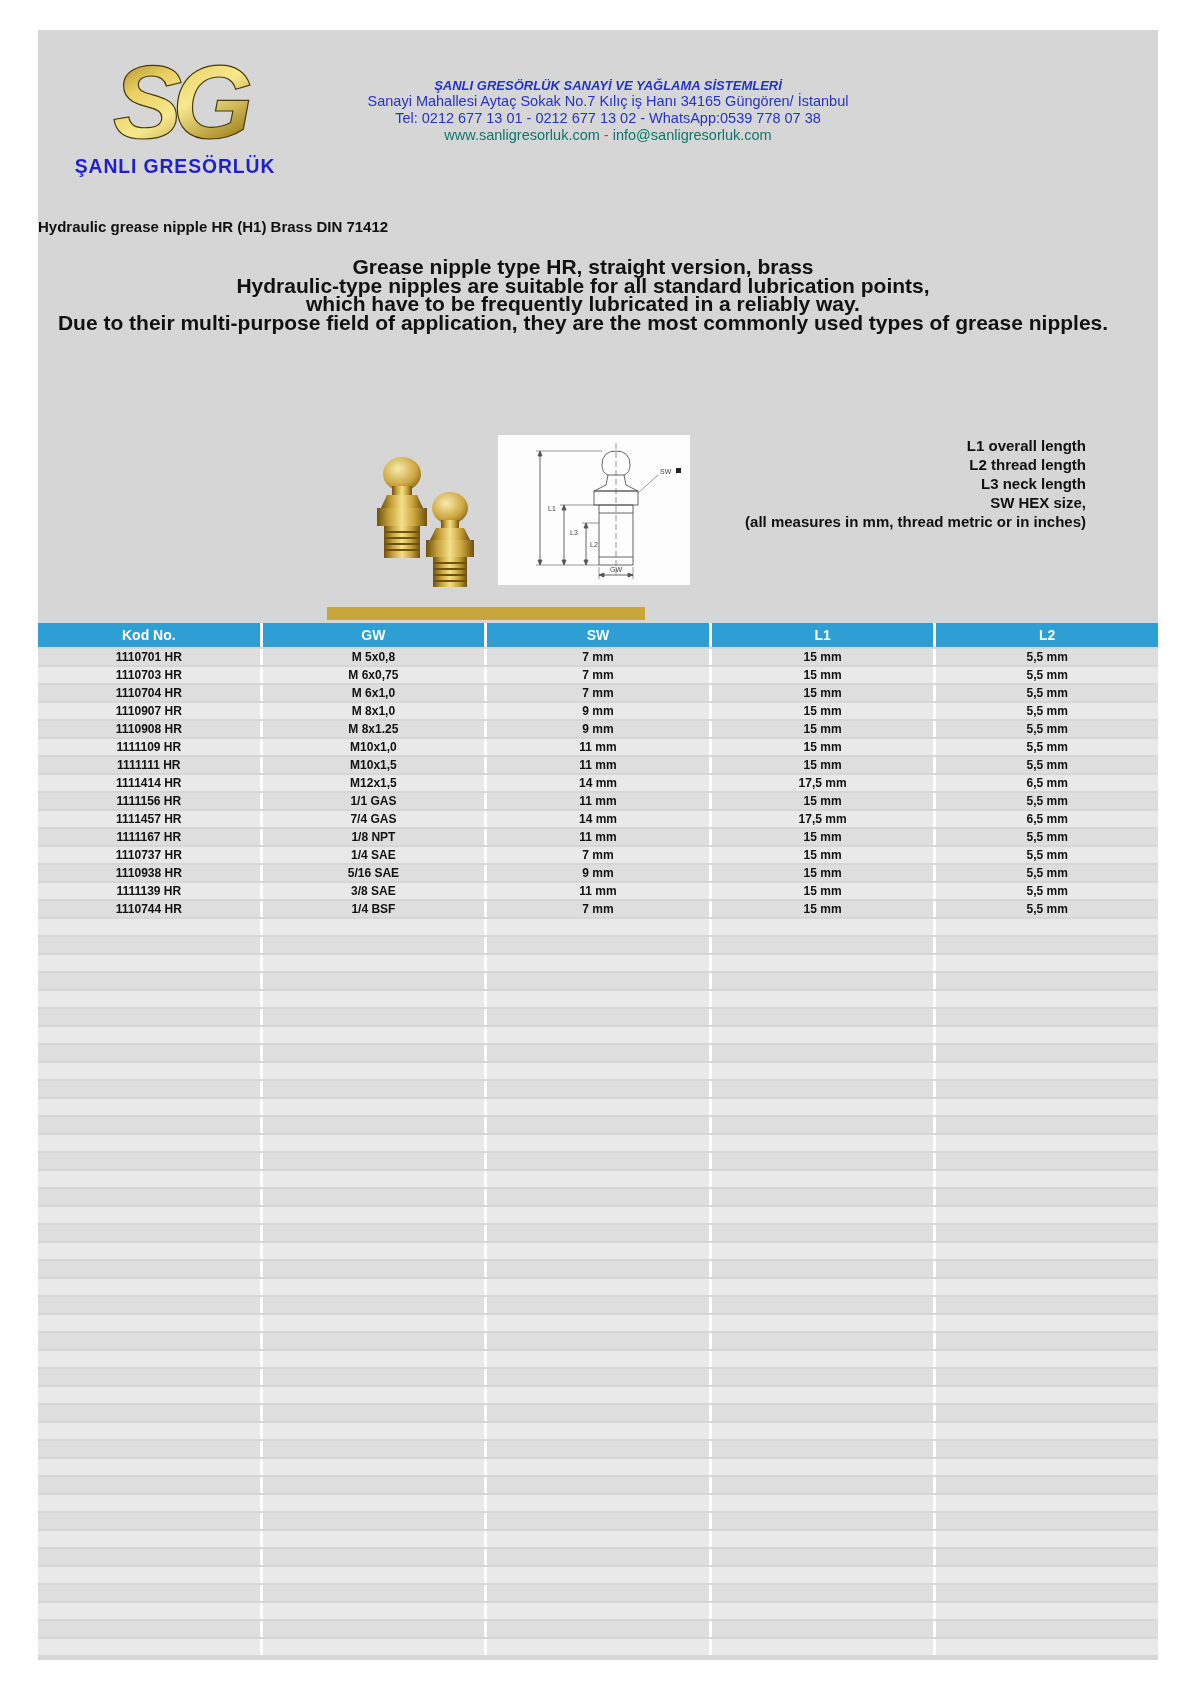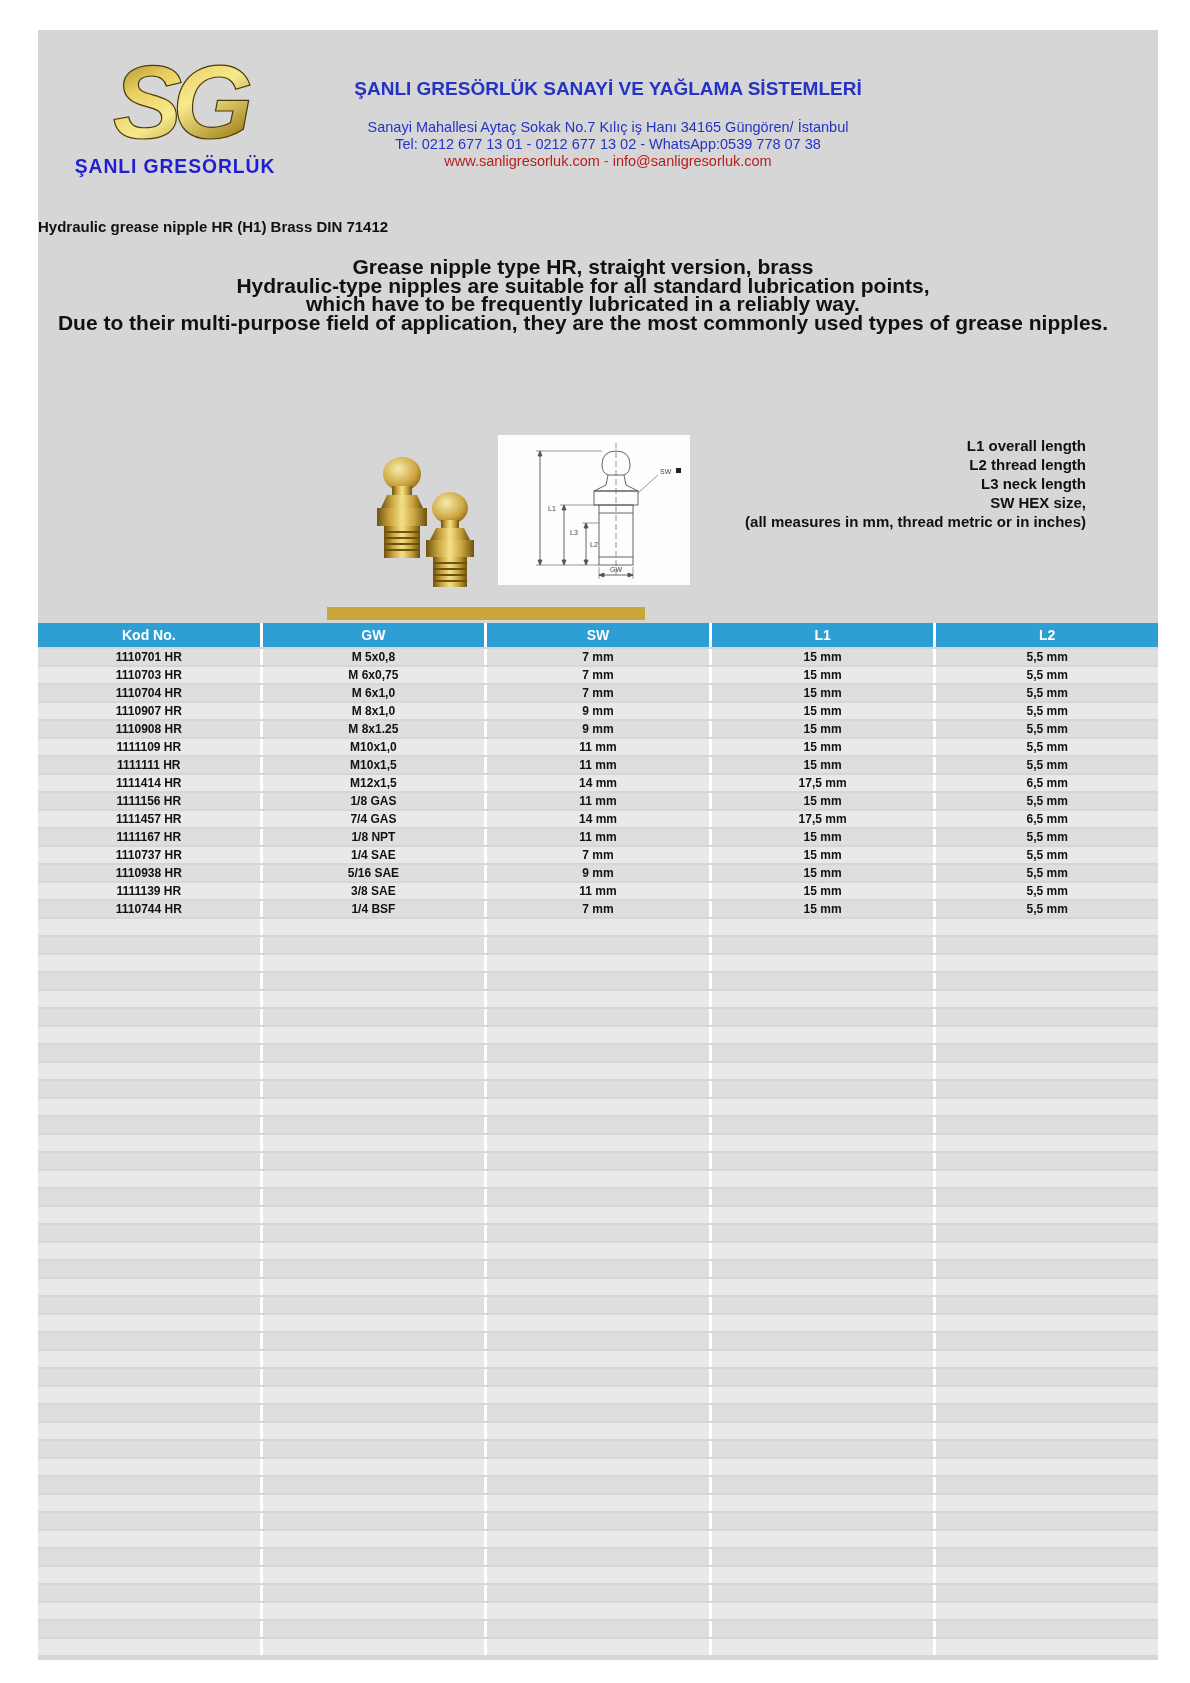--- a/index.html
+++ b/index.html
@@ -13,24 +13,24 @@
   
   .logo { position:absolute; left:22px; top:22px; width:230px; }
   .logo svg { display:block; }
   .logo-label { margin-top:2px; text-align:center; color:#1f1fd0;
     font-weight:bold; font-size:21px; letter-spacing:1px;
     transform:scaleX(0.92); transform-origin:center; }
 
   
   .company-block { position:absolute; left:285px; top:48px; width:570px;
     text-align:center; color:#2533c4; }
-  .company-name { font-size:19px; font-weight:bold; margin-bottom:19px; }
+  .company-name { font-size:13px; font-weight:bold; margin-bottom:0;font-style:italic; }
   .company-address, .company-phone { font-size:14.5px; line-height:17px; }
   .company-contact { font-size:14.5px; line-height:17px; color:#e53222; }
-  .company-contact .link { color:#b91c1c; text-decoration:none; cursor:pointer; }
+  .company-contact .link { color:#0f766e; text-decoration:none; cursor:pointer; }
 
   
   .product-title { position:absolute; left:0; top:188px; width:1045px;
     font-size:15px; font-weight:bold; color:#111; }
   .product-desc { position:absolute; left:0; top:228px; width:1090px;
     text-align:center; font-size:21px; font-weight:bold; color:#111;
     line-height:18.5px; }
 
   
   .photo { position:absolute; left:322px; top:420px; }
@@ -247,21 +247,21 @@
       </div>
       <div class="trow even">
         <div class="cell">1111414 HR</div>
         <div class="cell">M12x1,5</div>
         <div class="cell">14 mm</div>
         <div class="cell">17,5 mm</div>
         <div class="cell">6,5 mm</div>
       </div>
       <div class="trow odd">
         <div class="cell">1111156 HR</div>
-        <div class="cell">1/8 GAS</div>
+        <div class="cell">1/1 GAS</div>
         <div class="cell">11 mm</div>
         <div class="cell">15 mm</div>
         <div class="cell">5,5 mm</div>
       </div>
       <div class="trow even">
         <div class="cell">1111457 HR</div>
         <div class="cell">7/4 GAS</div>
         <div class="cell">14 mm</div>
         <div class="cell">17,5 mm</div>
         <div class="cell">6,5 mm</div>

